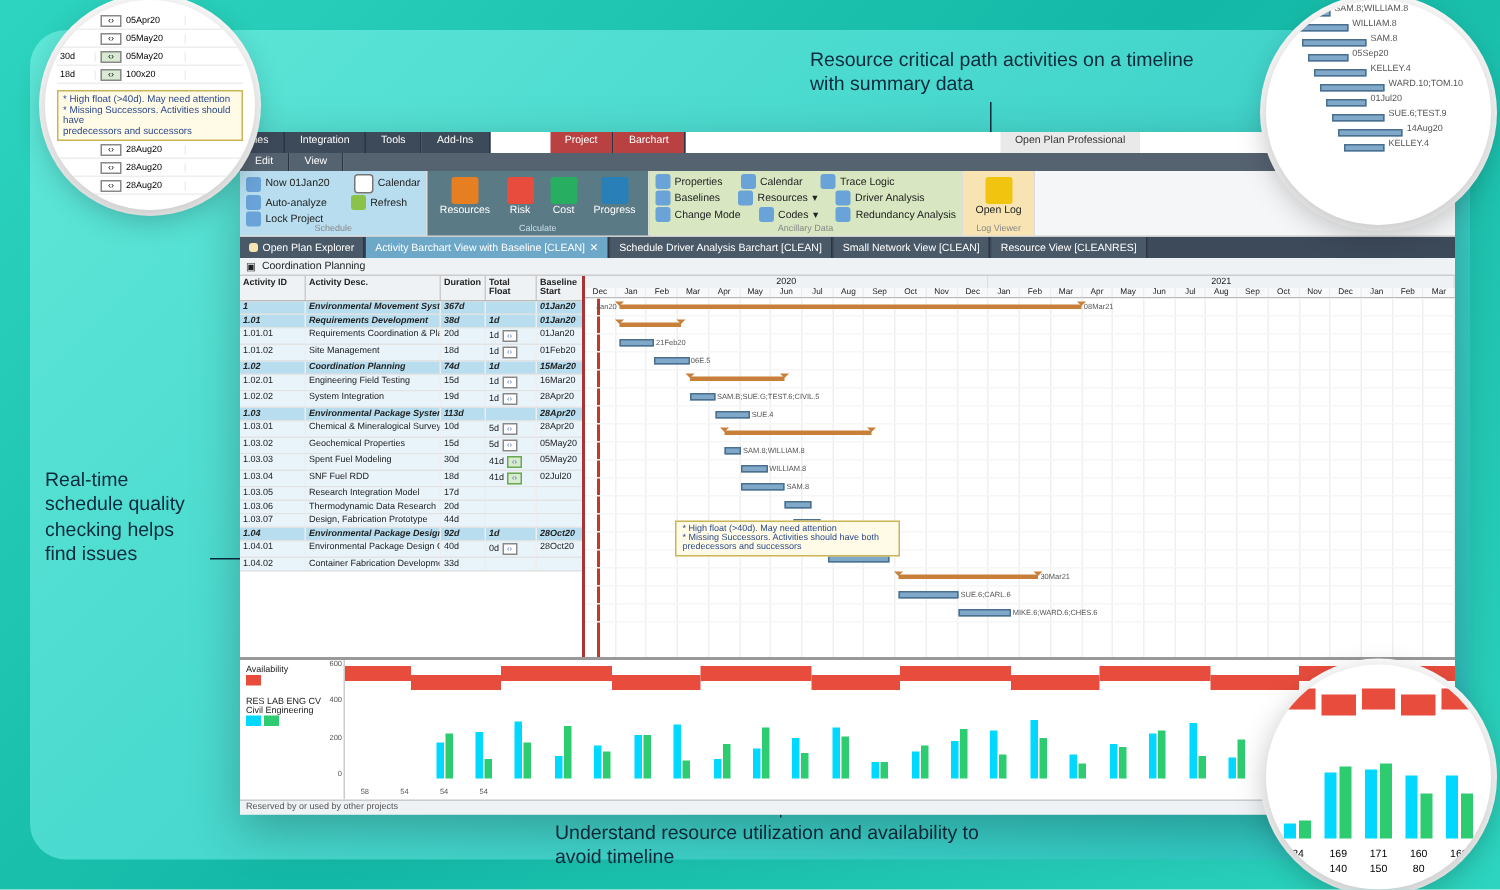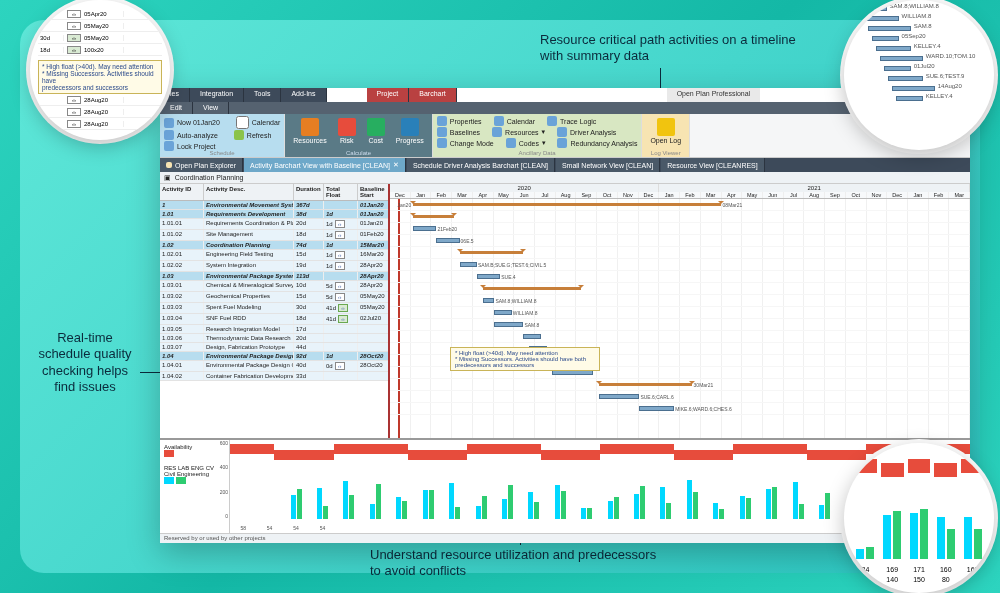--- a/index.html
+++ b/index.html
@@ -66,21 +66,21 @@
   .barsrow { position:absolute; left:0; right:0; bottom:14px; height:50px; display:flex; }
   .barsrow .cluster { flex:1; display:flex; align-items:flex-end; justify-content:center; gap:1px; }
   .barsrow .b { width:5px; }
   .barsrow .b.g { background:#2ecc71; } .barsrow .b.c { background:#00d8ff; }
   .axisnums { position:absolute; left:0; right:0; bottom:2px; display:flex; font-size:5px; color:#555; }
   .axisnums span { flex:1; text-align:center; }
   .yaxis { position:absolute; left:-18px; top:0; bottom:14px; width:16px; display:flex; flex-direction:column; justify-content:space-between; font-size:5px; text-align:right; color:#555; }
   .statusbar { height:10px; background:#eef2f5; border-top:1px solid #ccc; font-size:6px; padding:1px 4px; color:#555; }
 
   .callout { position:absolute; font-size:13px; color:#0b2b3c; line-height:1.25; }
-  .callout.left { left:30px; top:330px; width:110px; text-align:center; }
+  .callout.left { left:30px; top:312px; width:110px; text-align:left; }
   .callout.top { left:540px; top:32px; width:260px; }
   .callout.bot { left:370px; bottom:14px; width:300px; }
 
   .lens { position:absolute; border-radius:50%; background:#fff; box-shadow:0 6px 20px rgba(0,0,0,.25), 0 0 0 4px #fff; overflow:hidden; }
   .lens.tl { left:30px; top:0; width:140px; height:140px; }
   .lens.tr { right:6px; top:0; width:150px; height:150px; }
   .lens.br { right:6px; bottom:0; width:150px; height:150px; }
   .lens-inner { position:absolute; inset:8px; font-size:7px; }
   .lens .minirow { display:flex; align-items:center; gap:3px; height:12px; border-bottom:1px solid #eee; padding:0 2px; }
   .lens .minirow .cell { width:24px; border-right:1px solid #eee; font-size:6px; }
@@ -90,21 +90,21 @@
   .lens .ttip { background:#fffbe7; border:1px solid #c9b458; padding:2px 3px; font-size:6.5px; color:#2b4a8b; margin-top:4px; }
   .lead { position:absolute; background:#0b2b3c; }
 </style>
 </head>
 <body>
 
 <div class="stage"></div>
 
 <div class="callout left">Real-time schedule quality checking helps find issues</div>
 <div class="callout top">Resource critical path activities on a timeline with summary data</div>
-<div class="callout bot">Understand resource utilization and predecessors to avoid conflicts</div>
+<div class="callout bot">Understand resource utilization and availability to avoid timeline</div>
 
 <div class="lead" style="left:140px; top:372px; width:22px; height:1px;"></div>
 <div class="lead" style="left:660px; top:68px; width:1px; height:54px;"></div>
 <div class="lead" style="left:520px; bottom:48px; width:1px; height:30px;"></div>
 
 <div class="app">
 
   <div class="menutabs">
     <div class="mtab">ies</div>
     <div class="mtab">Integration</div>

